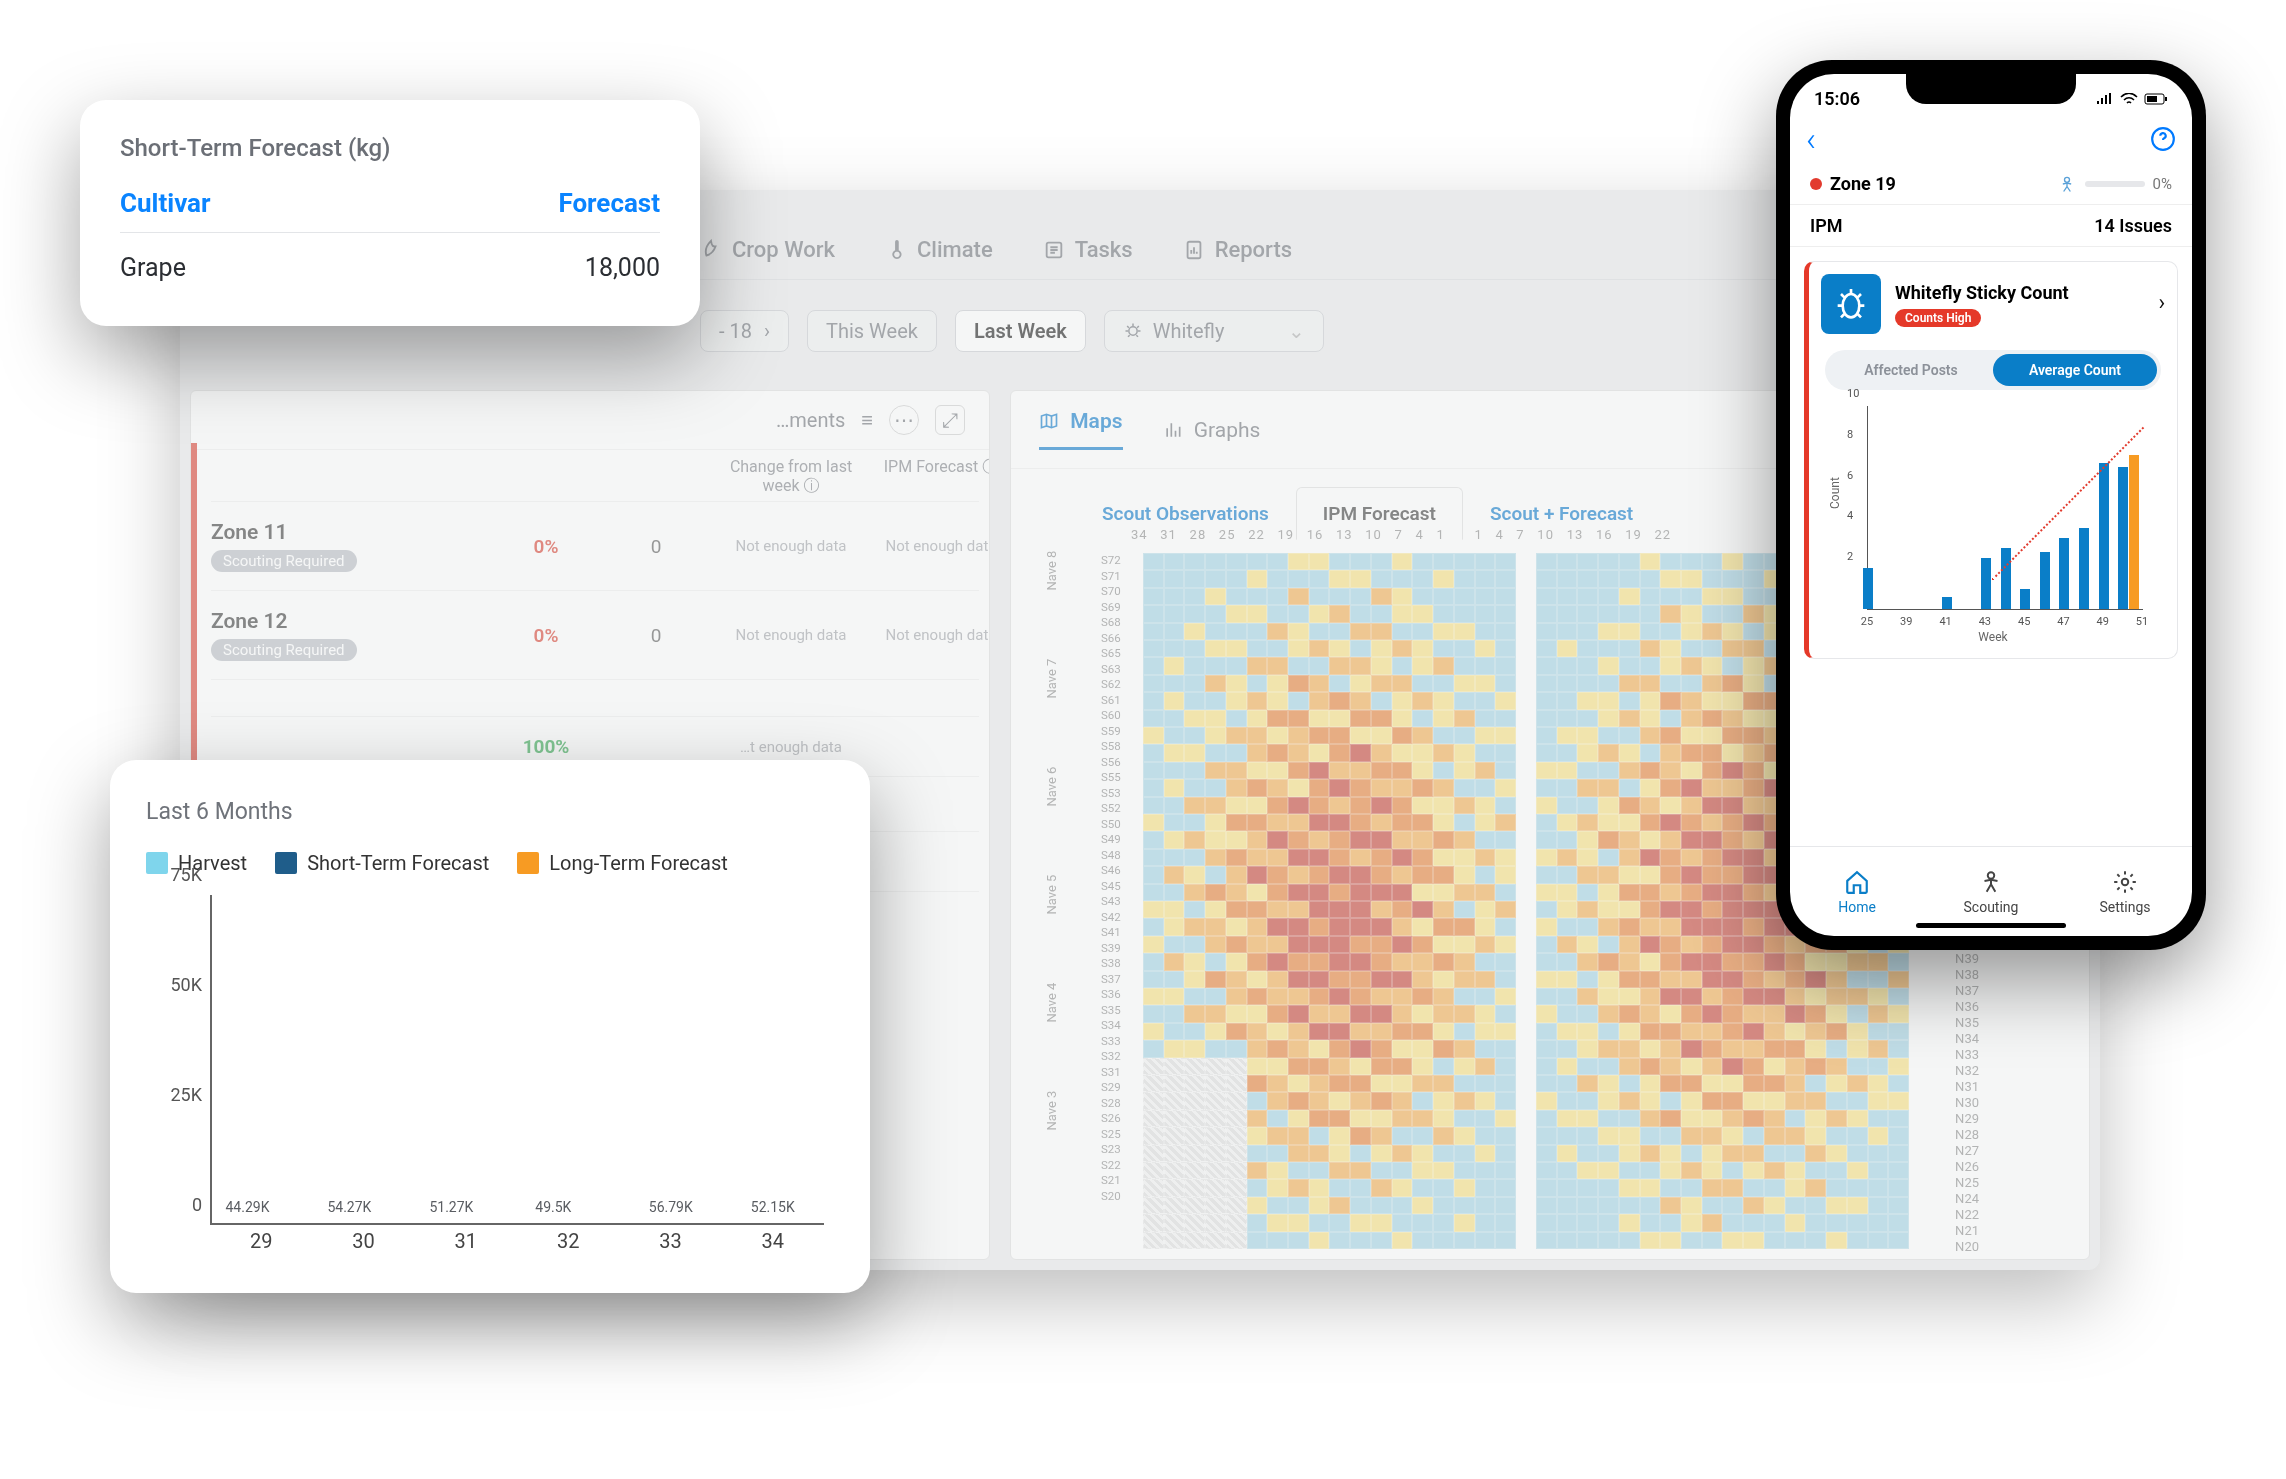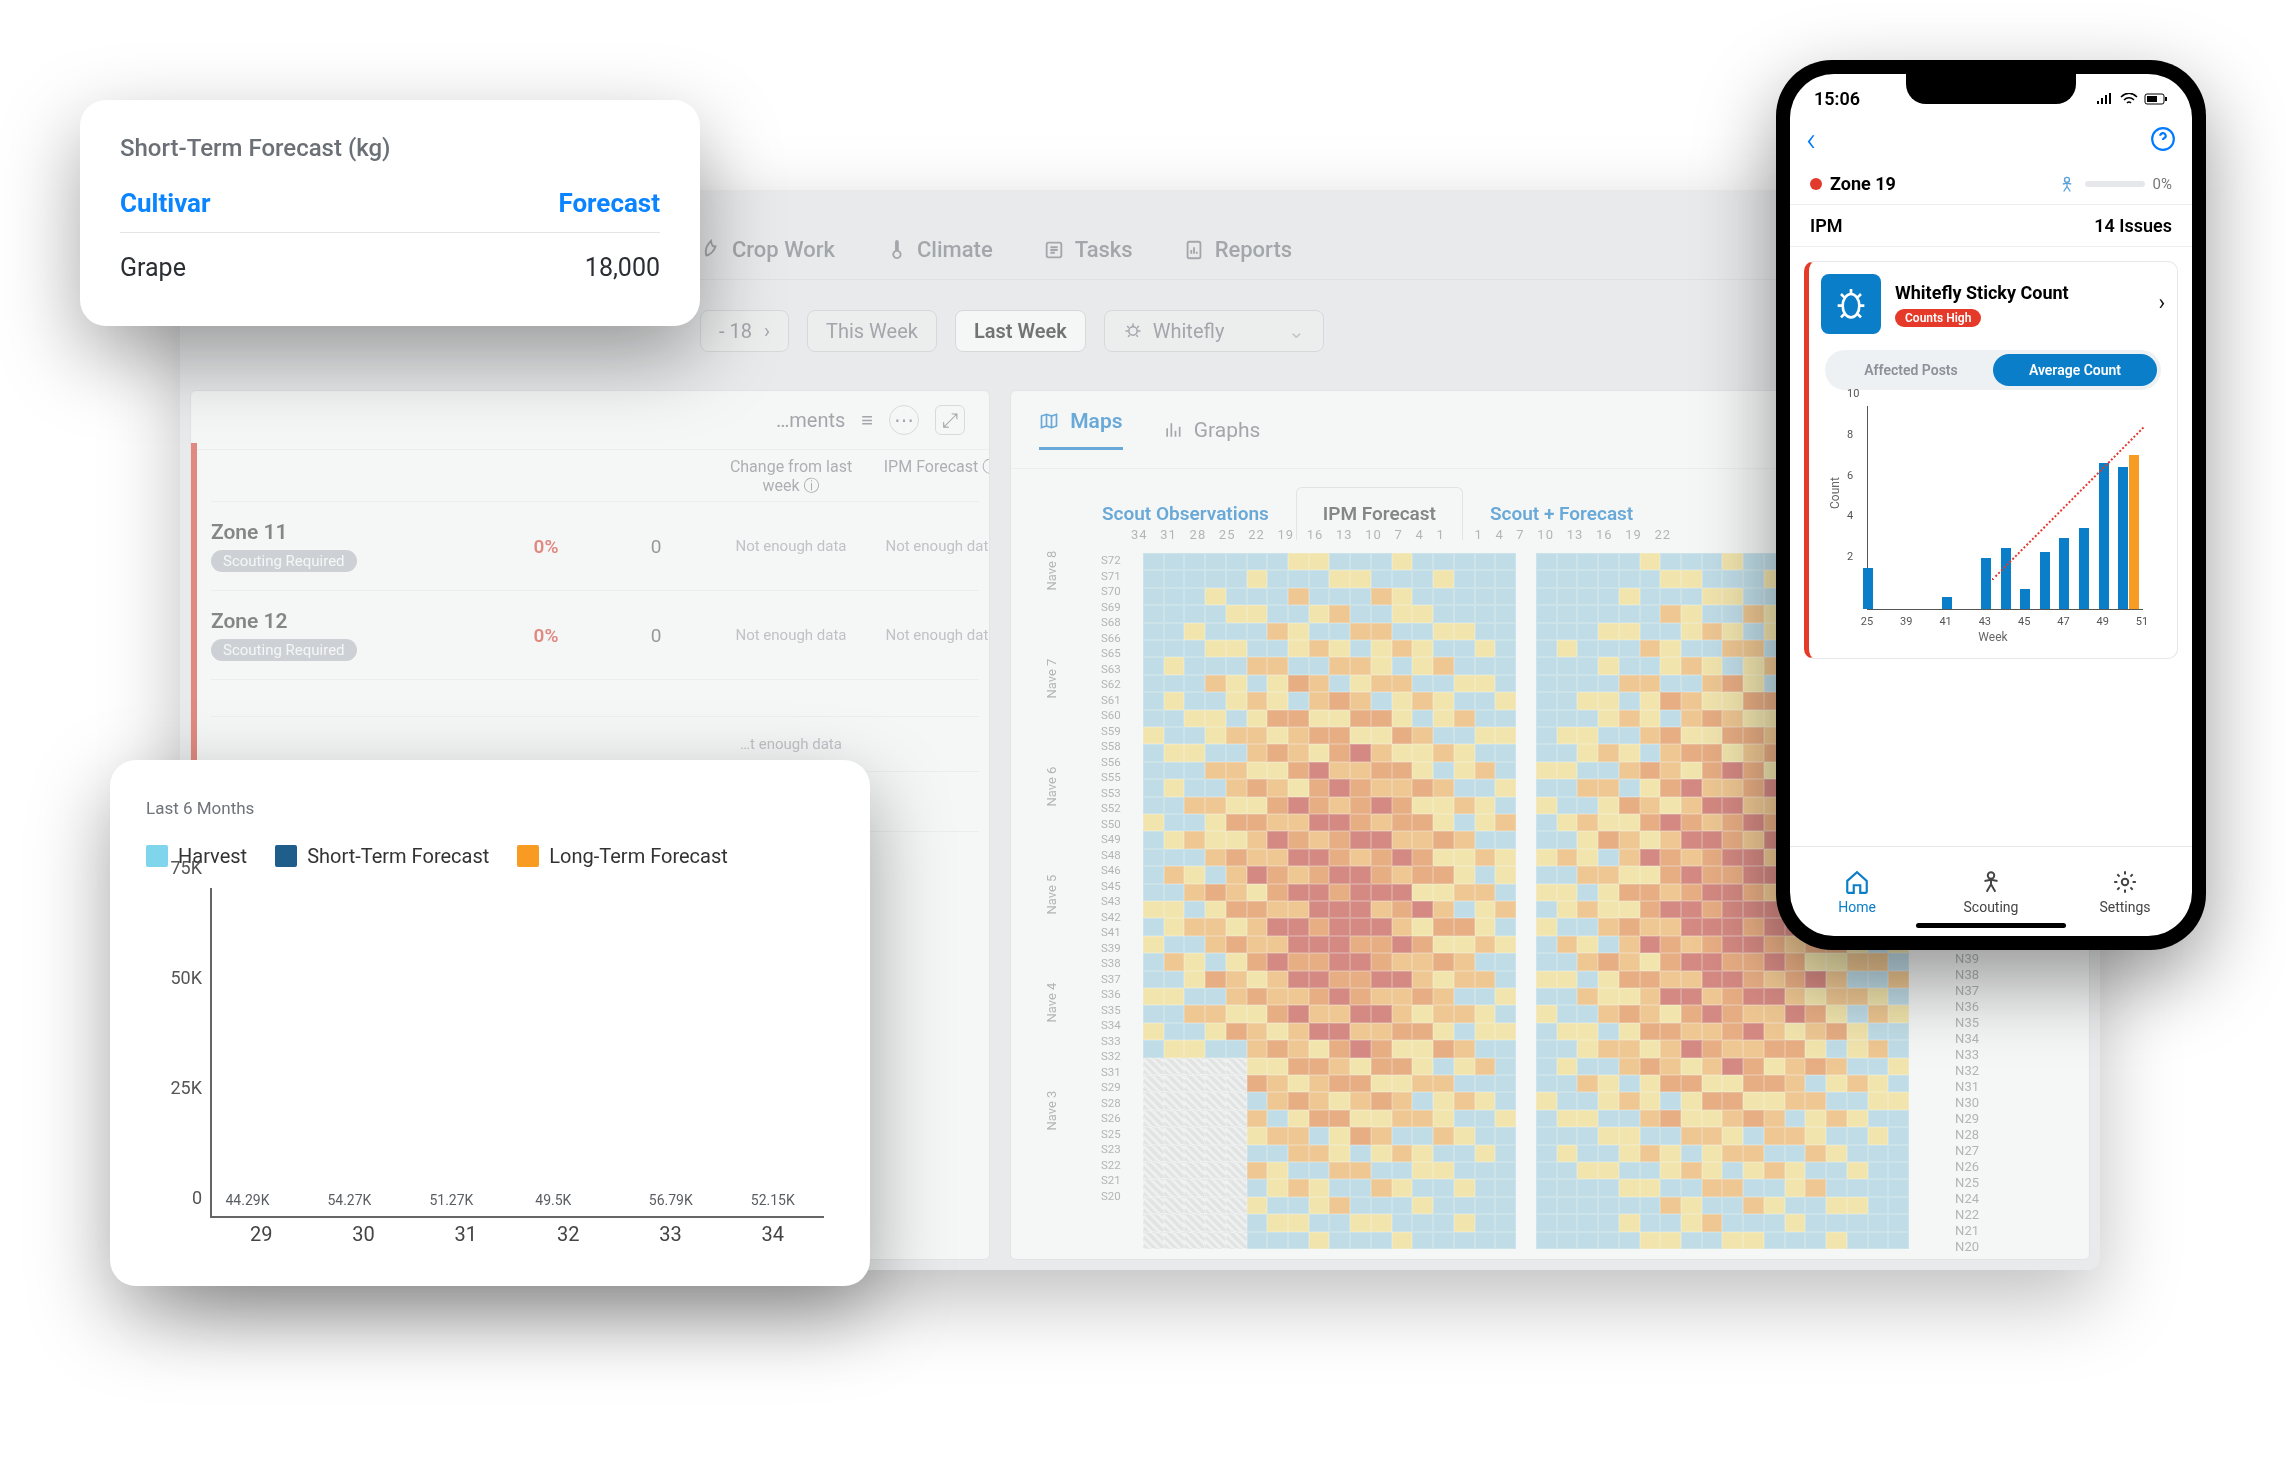--- a/index.html
+++ b/index.html
@@ -152,21 +152,21 @@
   
   .card-harvest{
     position:absolute; left:110px; top:760px;
     width:760px; border-radius:26px; background:#fff;
     box-shadow:0 30px 80px rgba(0,0,0,0.35);
     padding:30px 36px 28px;
     z-index:5;
   }
   .hv-title{ font-size:30px; font-weight:700; color:#1b1d20;}
   .hv-title .unit{ font-weight:400; color:#555;}
-  .hv-sub{ color:#6f737a; font-size:17px; margin-top:8px;}
+  .hv-sub{ color:#6f737a; font-size:23px; margin-top:8px;}
   .hv-legend{ display:flex; gap:28px; margin-top:26px; align-items:center; font-size:20px; color:#333;}
   .lg{ display:flex; align-items:center; gap:10px;}
   .sw{ width:22px; height:22px; border-radius:2px;}
   .sw1{ background:#7fd5ec;}
   .sw2{ background:#1f5d8a;}
   .sw3{ background:#f79b23;}
   .chart{
     position:relative; margin-top:20px; height:370px; width:100%;
   }
   .y-axis{ position:absolute; left:0; top:0; bottom:40px; width:56px;}
@@ -313,20 +313,27 @@
     <div class="pct-red">0%</div>
     <div class="cent ">0</div>
     <div class="nodata">Not enough data</div>
     <div class="nodata">Not enough data</div>
         </div>
         <div class="zone-row">
     <div></div>
     <div class=""></div>
     <div class="cent "></div>
     <div class="nodata"></div>
+    <div class="nodata"></div>
+        </div>
+        <div class="zone-row">
+    <div></div>
+    <div class="pct-green">100%</div>
+    <div class="cent "></div>
+    <div class="nodata">…t enough data</div>
     <div class="nodata"></div>
         </div>
         <div class="zone-row">
     <div></div>
     <div class=""></div>
     <div class="cent "></div>
     <div class="nodata">…t enough data</div>
     <div class="nodata"></div>
         </div>
         <div class="zone-row">

